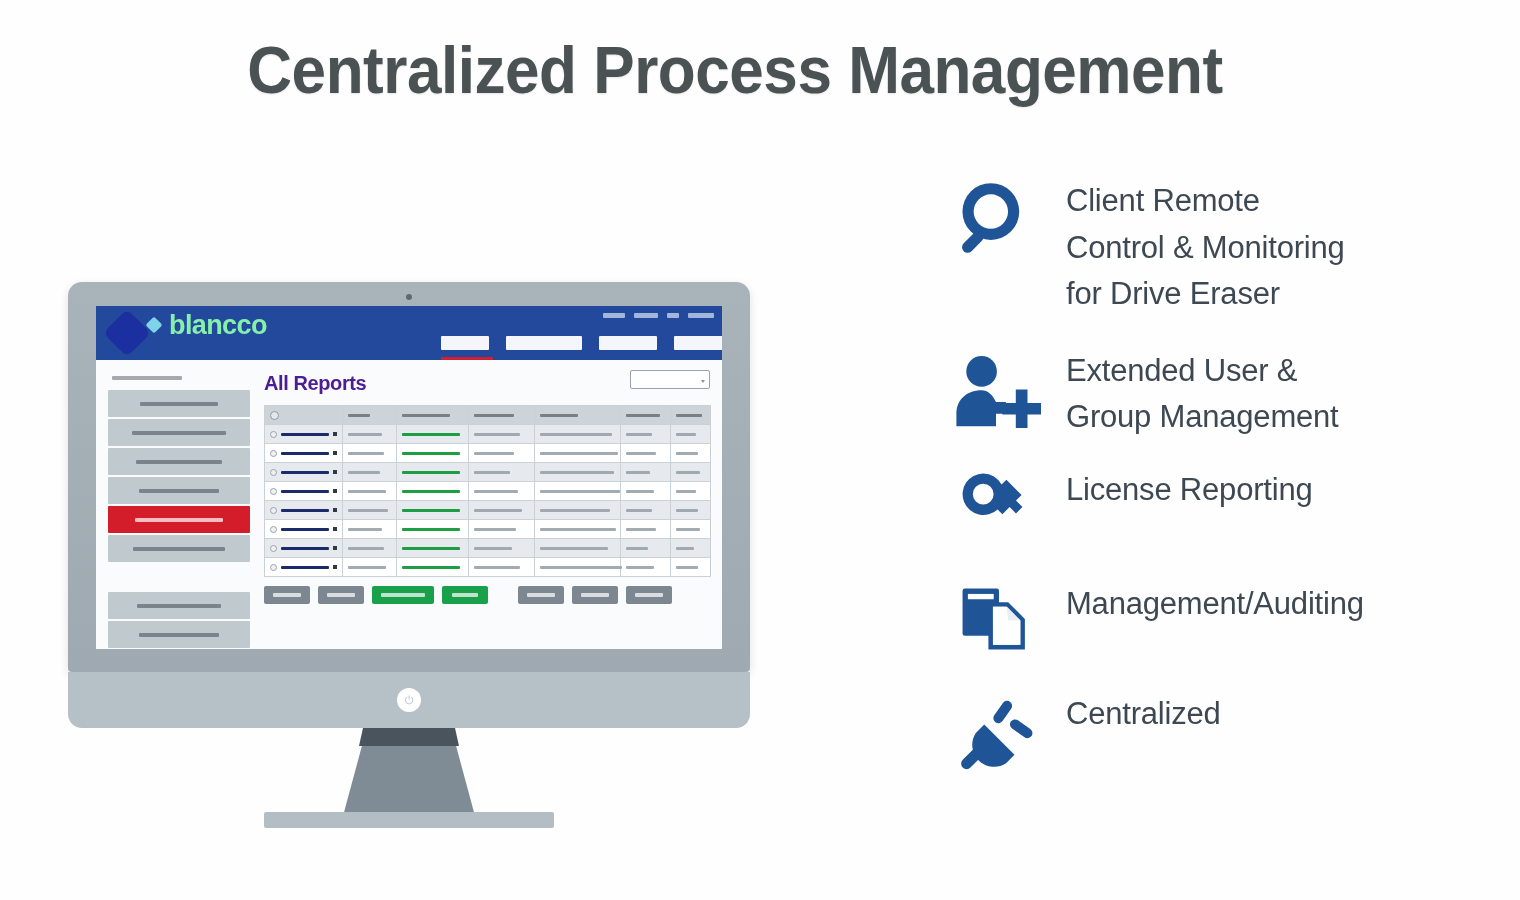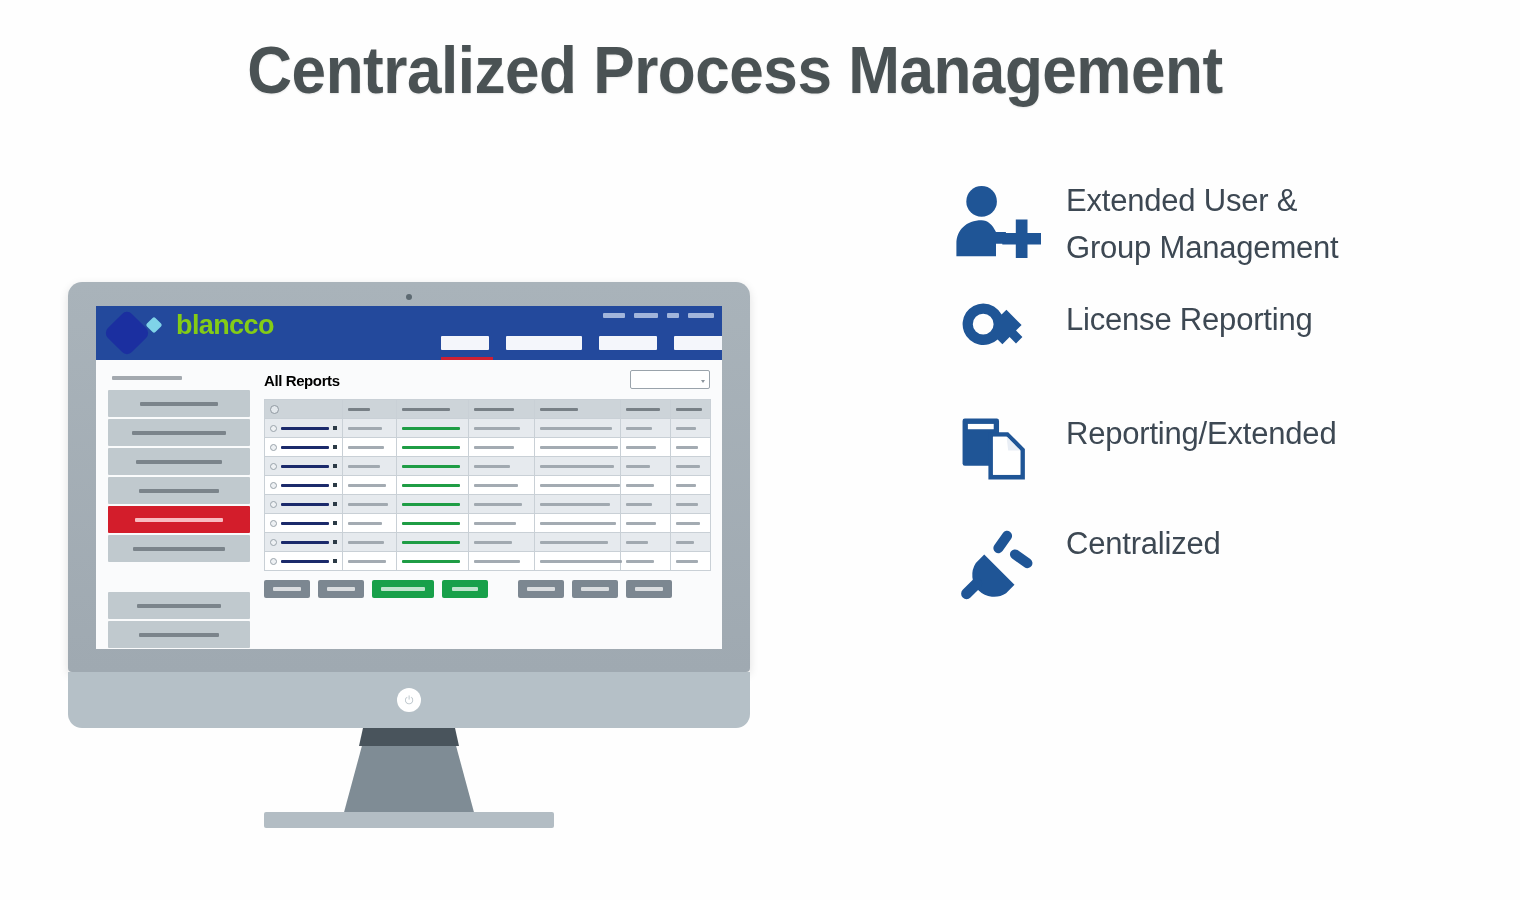--- a/index.html
+++ b/index.html
@@ -92,22 +92,22 @@
     position: relative; width: 34px; height: 34px;
     background: #1b2fa0; border-radius: 7px;
     transform: rotate(45deg);
   }
   .logo-inner {
     position: absolute; left: 52px; top: 13px;
     width: 12px; height: 12px; background: #7fd3e8;
     transform: rotate(45deg); border-radius: 2px;
   }
   .logo-text {
-    position: absolute; left: 80px; top: 4px;
-    font-size: 27px; font-weight: bold; color: #84cc16;
+    position: absolute; left: 73px; top: 4px;
+    font-size: 27px; font-weight: bold; color: #86efac;
     letter-spacing: -0.6px;
   }
   .topnav-mini { position: absolute; right: 8px; top: 7px; display: flex; gap: 9px; }
   .topnav-mini span {
     display: block; height: 5px; background: #b9c8e6; border-radius: 1px;
     opacity: .85; filter: blur(0.4px);
   }
   .navbtns { position: absolute; left: 345px; top: 30px; display: flex; gap: 17px; }
   .navbtn { height: 14px; background: #f4f6fb; border-radius: 1px; }
   .nav-underline {
@@ -128,21 +128,21 @@
     display: flex; align-items: center; justify-content: center;
     border-radius: 1px;
   }
   .side-item.active { background: #d31d2b; }
   .side-item .bar { height: 4px; background: #7b848b; border-radius: 1px; filter: blur(0.5px); }
   .side-item.active .bar { background: #ffd7da; opacity: .85; }
   .side-gap { height: 28px; }
 
   
   .reports { position: absolute; left: 168px; top: 12px; width: 446px; }
-  .reports-title { font-size: 15px; font-weight: bold; color: #000000; letter-spacing: -0.4px; }
+  .reports-title { font-size: 20px; font-weight: bold; color: #4c1d95; letter-spacing: -0.4px; }
   .reports-search {
     position: absolute; right: 0; top: -2px;
     width: 80px; height: 19px; background: #ffffff;
     border: 1px solid #9aa3ab; border-radius: 2px;
   }
   .reports-search .caret {
     position: absolute; right: 4px; top: 9px;
     width: 0; height: 0; border-left: 2px solid transparent;
     border-right: 2px solid transparent; border-top: 3px solid #8b949c;
   }
@@ -539,20 +539,33 @@
 
     <div class="chin">
       <div class="chin-logo">⏻</div>
     </div>
     <div class="stand"></div>
     <div class="stand-top"></div>
     <div class="stand-base"></div>
   </div>
 
   <div class="features" id="features">
+      <div class="feature" style="margin-bottom: 30px;">
+        <div class="f-icon">
+          <svg viewBox="0 0 100 100" width="86" height="86">
+            <g fill="#1f5596">
+      <path d="M44 6a33 33 0 1 0 0 66 33 33 0 0 0 0-66zm0 13a20 20 0 1 1 0 40 20 20 0 0 1 0-40z"></path>
+      <rect x="8" y="68" width="30" height="13" rx="6.5" transform="rotate(-45 23 74.5)"></rect>
+    </g>
+          </svg>
+        </div>
+        <div class="f-label">Client Remote
+Control &amp; Monitoring
+for Drive Eraser</div>
+      </div>
       <div class="feature" style="margin-bottom: 26px;">
         <div class="f-icon">
           <svg viewBox="0 0 100 100" width="90" height="90">
             <g fill="#1f5596">
       <circle cx="34" cy="26" r="17"></circle>
       <path d="M34 47c-17 0-28 11-28 26v14h44V73h11V60H50c-4-8-9-13-16-13z"></path>
       <path d="M72 46h13v15h15v13H85v15H72V74H57V61h15z"></path>
     </g>
           </svg>
         </div>
@@ -577,21 +590,21 @@
       <rect x="13" y="17" width="34" height="7" fill="#ffffff"></rect>
       <path d="M40 28h26l22 22v40H40z" fill="#1f5596"></path>
       <path d="M46 34h18l18 18v32H46z" fill="#ffffff"></path>
       <path d="M64 34l18 18H64z" fill="#ffffff"></path>
       <path d="M64 34l18 18H64z" fill="#1f5596" opacity=".0"></path>
       <path d="M46 34h18v18h18v32H46z" fill="#ffffff"></path>
       <path d="M64 34l18 18H66z" fill="#e9eef5"></path>
     </g>
           </svg>
         </div>
-        <div class="f-label">Reporting/Extended</div>
+        <div class="f-label">Management/Auditing</div>
       </div>
       <div class="feature" style="margin-bottom: 0px;">
         <div class="f-icon">
           <svg viewBox="0 0 100 100" width="84" height="84">
             <g fill="#1f5596">
       <rect x="52" y="10" width="12" height="30" rx="6" transform="rotate(35 58 25)"></rect>
       <rect x="74" y="30" width="12" height="30" rx="6" transform="rotate(125 80 45)"></rect>
       <path d="M26 50a26 26 0 0 0 36 36l10-10-36-36-10 10z"></path>
       <rect x="6" y="74" width="30" height="13" rx="6.5" transform="rotate(-45 21 80.5)"></rect>
     </g>

